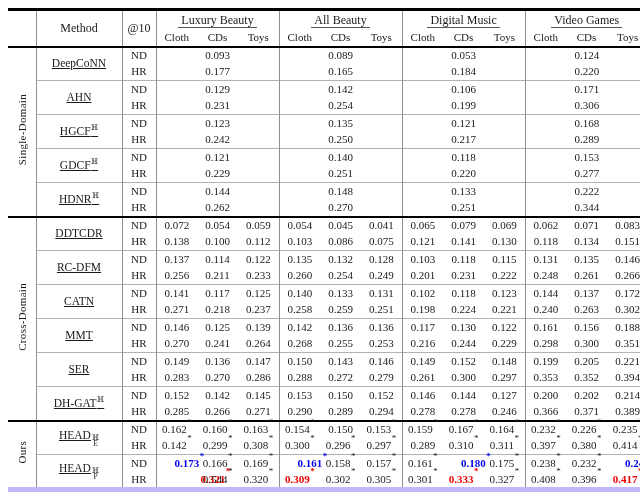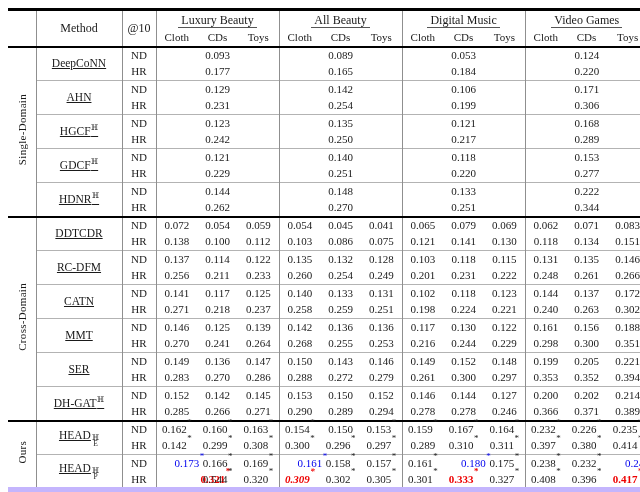--- a/index.html
+++ b/index.html
@@ -40,21 +40,21 @@
   }
   .msup { font-size:7.5px; vertical-align:super; line-height:0; margin-left:0.5px; }
   .stack {
     display:inline-flex; flex-direction:column; justify-content:center;
     font-size:7.5px; line-height:6.5px; vertical-align:-1px; margin-left:1px;
   }
   .star {
     font-size:9px; display:inline-block; position:relative; top:-3.5px;
     margin-left:0.5px; line-height:0;
   }
-  .c-blue { font-weight:normal;padding-left:18px; }
+  .c-blue { font-weight:bold;padding-left:18px; }
   .c-red  { font-weight:bold; }
   td.methodcell { font-size:11.5px;text-decoration:underline; }
 </style>
 </head>
 <body>
 
 <table class="results">
   <colgroup>
     <col style="width:28px">
     <col style="width:86px">
@@ -417,21 +417,21 @@
         <td class=" sep"><span>0.175</span><sup class="star">*</sup></td>
         <td class="vl sep"><span>0.238</span><sup class="star">*</sup></td>
         <td class=" sep"><span>0.232</span><sup class="star">*</sup></td>
         <td class="sep c-blue" style="color: rgb(0, 0, 238);"><span>0.244</span><sup class="star">*</sup></td>
       </tr>
       <tr>
         <td class="vl">HR</td>
         <td class="vl c-red" style="color: rgb(238, 0, 0); padding-left: 44px;"><span>0.321</span><sup class="star">*</sup></td>
         <td class=""><span>0.544</span><sup class="star">*</sup></td>
         <td class=""><span>0.320</span><sup class="star">*</sup></td>
-        <td class="vl c-red" style="color: rgb(238, 0, 0); font-style: italic;"><span>0.309</span><sup class="star">*</sup></td>
+        <td class="vl c-red" style="color: rgb(238, 0, 0);"><span>0.309</span><sup class="star">*</sup></td>
         <td class=""><span>0.302</span><sup class="star">*</sup></td>
         <td class=""><span>0.305</span><sup class="star">*</sup></td>
         <td class="vl"><span>0.301</span><sup class="star">*</sup></td>
         <td class="c-red" style="color: rgb(238, 0, 0);"><span>0.333</span><sup class="star">*</sup></td>
         <td class=""><span>0.327</span><sup class="star">*</sup></td>
         <td class="vl"><span>0.408</span><sup class="star">*</sup></td>
         <td class=""><span>0.396</span><sup class="star">*</sup></td>
         <td class="c-red" style="color: rgb(238, 0, 0);"><span>0.417</span><sup class="star">*</sup></td>
       </tr>
     </tbody>

